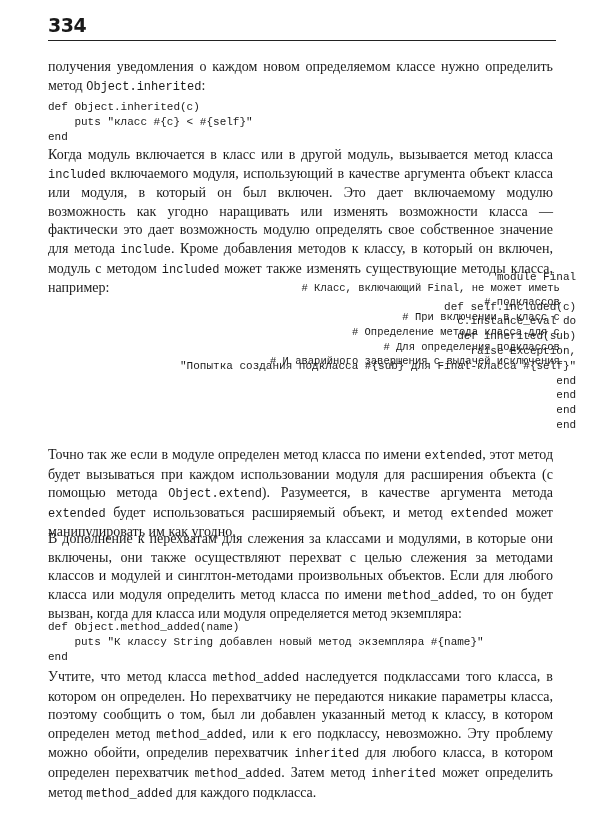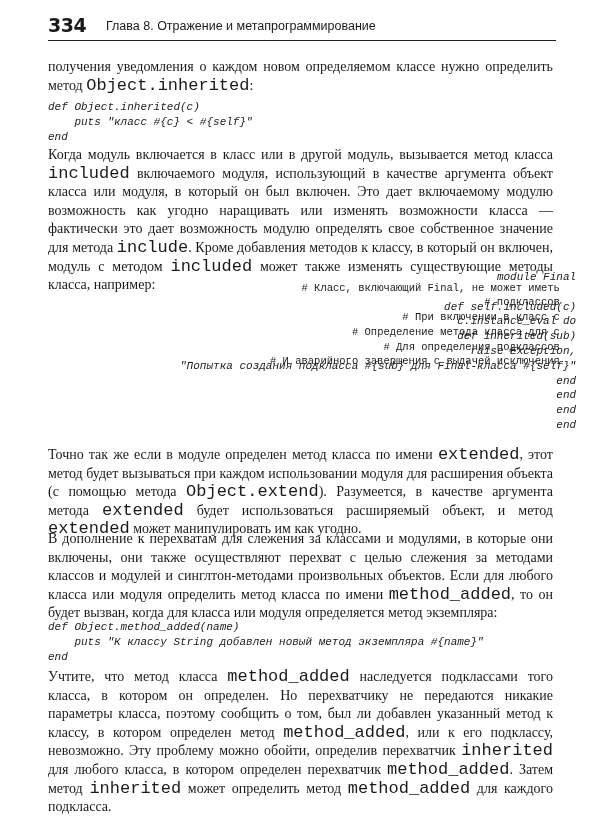--- a/index.html
+++ b/index.html
@@ -2,32 +2,31 @@
 <html><head>
 <meta charset="utf-8">
 <style>
   html, body { margin:0; padding:0; background:#ffffff; }
   body { width:600px; height:827px; overflow:hidden; position:relative; color:#1a1a1a; }
   .page { position:absolute; left:48px; top:0; width:508px; }
   .header { position:absolute; top:14px; left:0; width:508px; height:26px; border-bottom:1.5px solid #222; }
   .page-num { position:absolute; left:0; top:0; font-family:"DejaVu Sans", sans-serif; font-weight:bold; font-size:19px; letter-spacing:-0.5px; }
   .chapter { position:absolute; left:58px; top:5px; font-family:"Liberation Sans", sans-serif; font-size:12.5px; }
   .para { position:absolute; left:0; width:505px; font-family:"Liberation Serif", serif; font-size:14px; line-height:18.6px; text-align:justify; margin:0; }
-  .code { position:absolute; left:0; font-family:"Liberation Mono", monospace; font-size:11px; line-height:14.8px; white-space:pre; margin:0;font-style:italic; }
-  .m { font-family:"Liberation Mono", monospace; font-size:17px; }
+  .code { position:absolute; left:0; font-family:"Liberation Mono", monospace; font-size:11px; line-height:14.8px; white-space:pre; margin:0; }
+  .m { font-family:"Liberation Mono", monospace; font-size:12px; }
   .cmt { position:absolute; left:0; font-family:"Liberation Mono", monospace; font-size:10.5px; line-height:14.8px; white-space:pre;text-align:right; }
 </style>
 </head>
 <body>
 
 <div class="page">
 
   <div class="header">
     <span class="page-num">334</span>
-    <span class="chapter">Глава 8. Отражение и метапрограммирование</span>
   </div>
 
   <p class="para" style="top:58px;"><span>получения уведомления о каждом новом определяемом классе нужно определить метод </span><span class="m">Object.inherited</span><span>:</span></p>
 
   <pre class="code" style="top:100px;">def Object.inherited(c)
     puts "класс #{c} &lt; #{self}"
 end</pre>
 
   <p class="para" style="top:146px;"><span>Когда модуль включается в класс или в другой модуль, вызывается метод класса </span><span class="m">included</span><span> включаемого модуля, использующий в качестве аргумента объект класса или модуля, в который он был включен. Это дает включаемому модулю возможность как угодно наращивать или изменять возможности класса — фактически это дает возможность модулю определять свое собственное значение для метода </span><span class="m">include</span><span>. Кроме добавления методов к классу, в который он включен, модуль с методом </span><span class="m">included</span><span> может также изменять существующие методы класса, например:</span></p>
 

